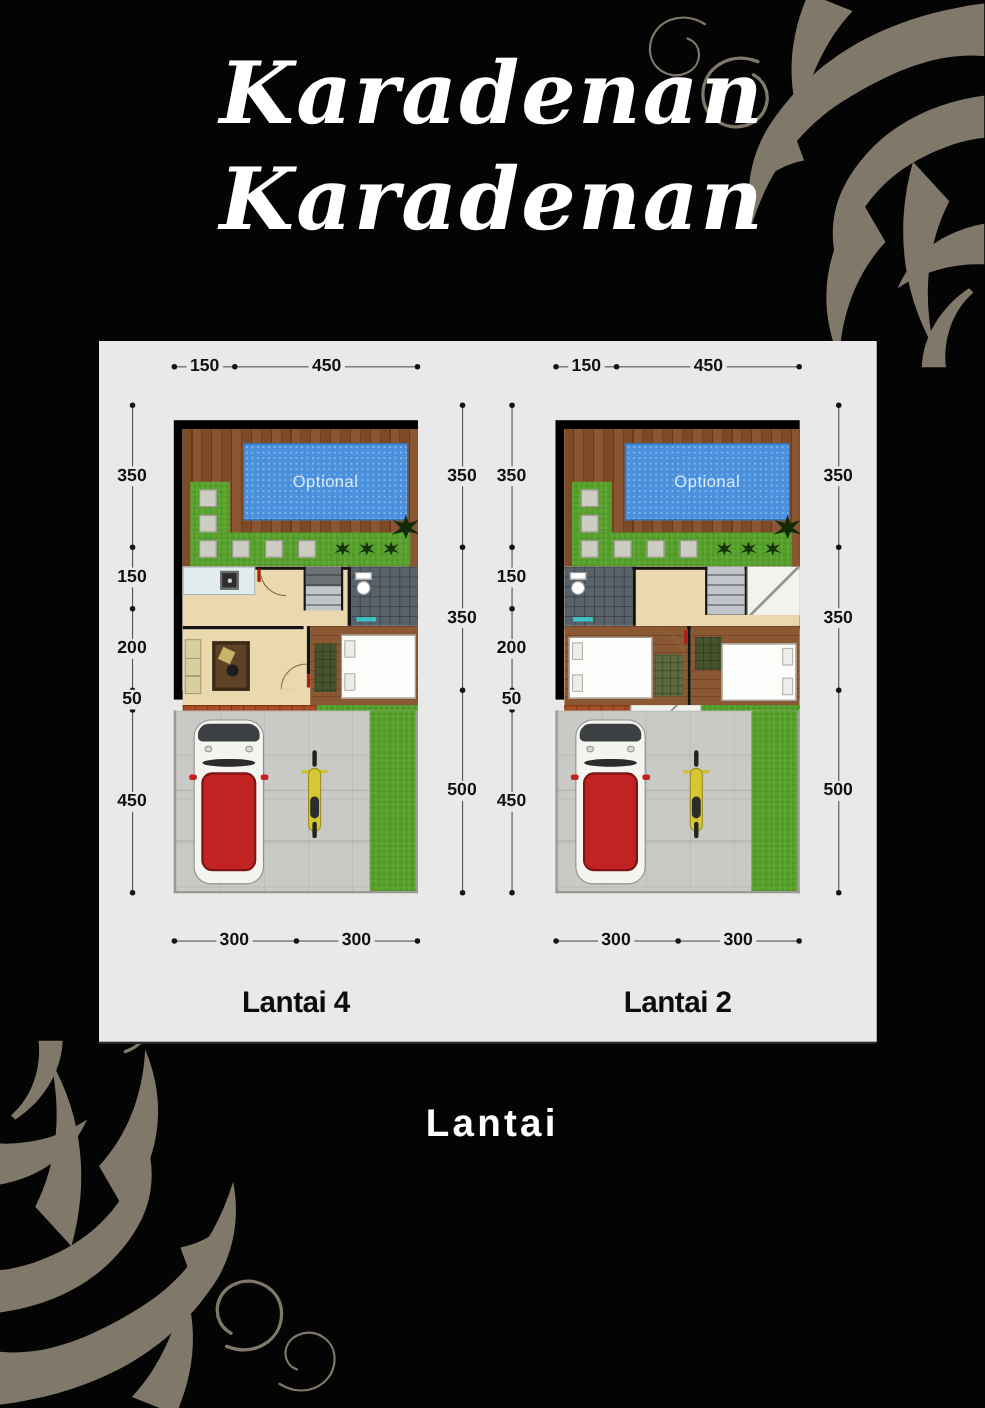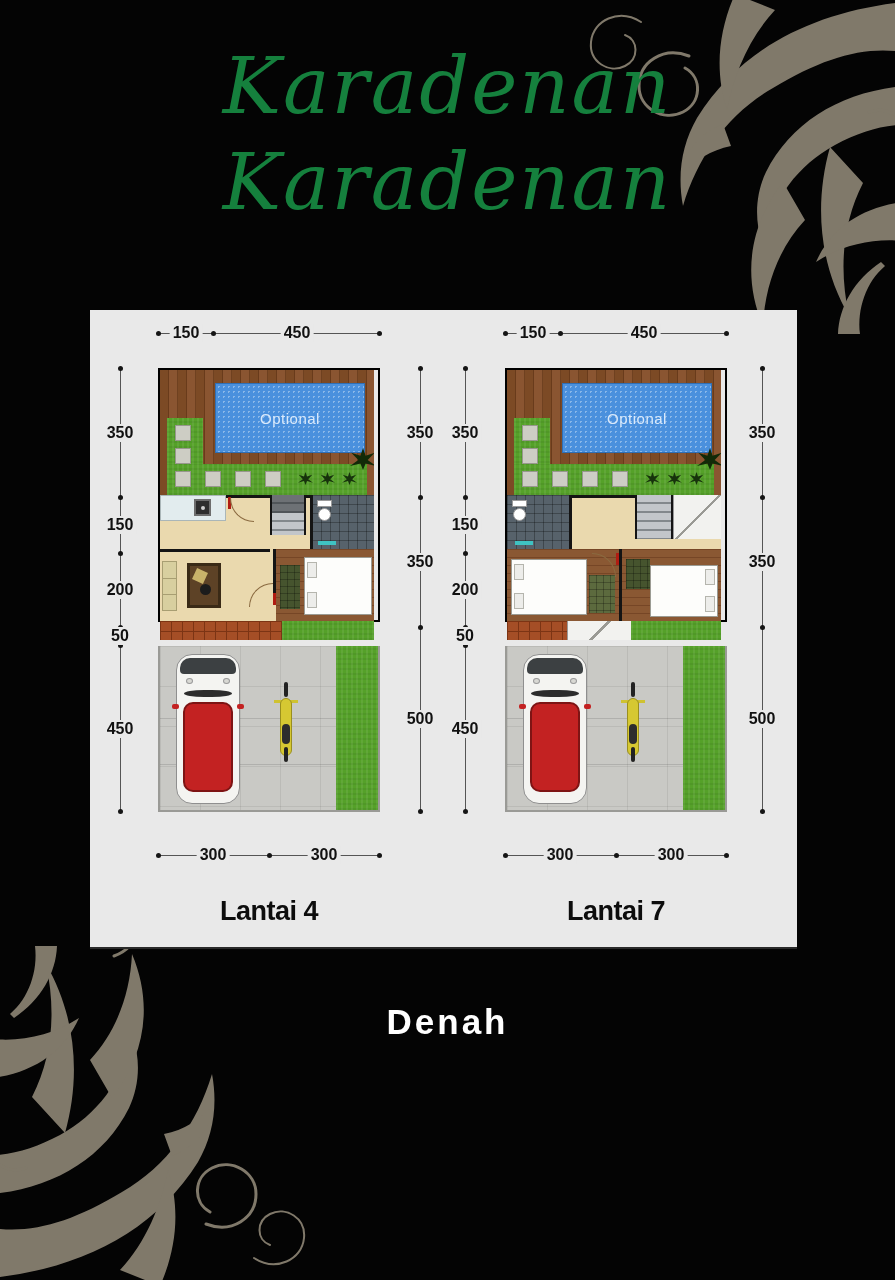--- a/index.html
+++ b/index.html
@@ -1,21 +1,21 @@
 <!DOCTYPE html>
 <html><head>
 <meta charset="utf-8">
 <style>
   html,body{margin:0;padding:0;background:#000;}
   .page{position:relative;width:895px;height:1280px;background:#040404;overflow:hidden;
         font-family:"Liberation Sans",sans-serif;}
 
   
-  .title{position:absolute;top:38px;left:0;width:100%;text-align:center;color:#15803d;
-         font-family:"DejaVu Serif",serif;font-style:italic;font-weight:normal;z-index:3;}
+  .title{position:absolute;top:38px;left:0;width:100%;text-align:center;color:#ffffff;
+         font-family:"DejaVu Serif",serif;font-style:italic;font-weight:bold;z-index:3;}
   .title .t1,.title .t2{display:block;font-size:78px;line-height:96px;letter-spacing:2px;}
 
   
   .caption{position:absolute;top:1002px;left:0;width:100%;text-align:center;color:#fff;
            font-size:35px;font-weight:700;letter-spacing:3px;z-index:3;}
 
   
   .orn{position:absolute;z-index:1;opacity:.96;}
   .orn.tr{top:-6px;right:-8px;}
   .orn.bl{bottom:-6px;left:-8px;transform:rotate(180deg);}
@@ -29,21 +29,21 @@
   .hline{height:1px;}
   .vline{width:1px;}
   .dot{position:absolute;width:5px;height:5px;border-radius:50%;background:#151515;}
   .dlab{position:absolute;transform:translate(-50%,-50%);background:#e9e9e9;padding:0 3px;
         font-size:16px;font-weight:bold;color:#111;white-space:nowrap;}
   .floor-label{position:absolute;transform:translateX(-50%);font-size:27px;font-weight:800;
         color:#0d0d0d;letter-spacing:-.5px;}
 
   
   .plan{position:absolute;top:58px;width:222px;height:444px;}
-  .house{position:absolute;left:0;top:0;width:222px;height:254px;border:2px solid #000000;
+  .house{position:absolute;left:0;top:14px;width:222px;height:254px;border:8px solid #000000;
          box-sizing:border-box;}
   .sec{position:absolute;left:0;width:214px;overflow:hidden;}
   .sec.pool{top:0;height:125px;
       background:repeating-linear-gradient(90deg,#7c4a25 0 8px,#693b1b 8px 9px,#8a5531 9px 17px,#6f4120 17px 18px);}
   .sec.rooms{top:125px;height:54px;background:#ead9ae;}
   .sec.living{top:179px;height:72px;background:#ead9ae;}
   .sec.terrace{top:251px;height:19px;background:#ead9ae;}
   .carport{position:absolute;left:0;top:278px;width:222px;height:166px;box-sizing:border-box;
       border:2px solid #9a9a96;border-top:none;background:#c9c9c5;
       background-image:linear-gradient(rgba(0,0,0,.07) 1px,transparent 1px),
@@ -335,21 +335,21 @@
     <span class="dlab" style="left:672px;top:252px;">350</span>
     <span class="dlab" style="left:672px;top:409px;">500</span>
 
     <div class="hline" style="left:415px;top:545px;width:222px;"></div>
     <div class="dot" style="left:413px;top:543px;"></div>
     <div class="dot" style="left:524px;top:543px;"></div>
     <div class="dot" style="left:634px;top:543px;"></div>
     <span class="dlab" style="left:470px;top:545px;">300</span>
     <span class="dlab" style="left:581px;top:545px;">300</span>
 
-    <span class="floor-label" style="left:526px;top:586px;">Lantai 7</span>
+    <span class="floor-label" style="left:526px;top:586px;">Lantai 2</span>
 
     <div class="plan" style="left:415px;">
       <div class="house">
 
         <div class="sec pool">
           <div class="water">
             <span>Optional</span>
           </div>
           <div class="garden-v grass"></div>
           <div class="garden-h grass"></div>
@@ -430,15 +430,15 @@
             <div class="bar" style="right:-2px;"></div>
           <div class="bodyy"></div>
             <div class="seat"></div>
           <div class="wheel" style="bottom:0;"></div>
         </div>
       </div>
     </div>
 
   </div>
 
-  <div class="caption">Denah</div>
+  <div class="caption">Lantai</div>
 
 </div>
 
 </body></html>

